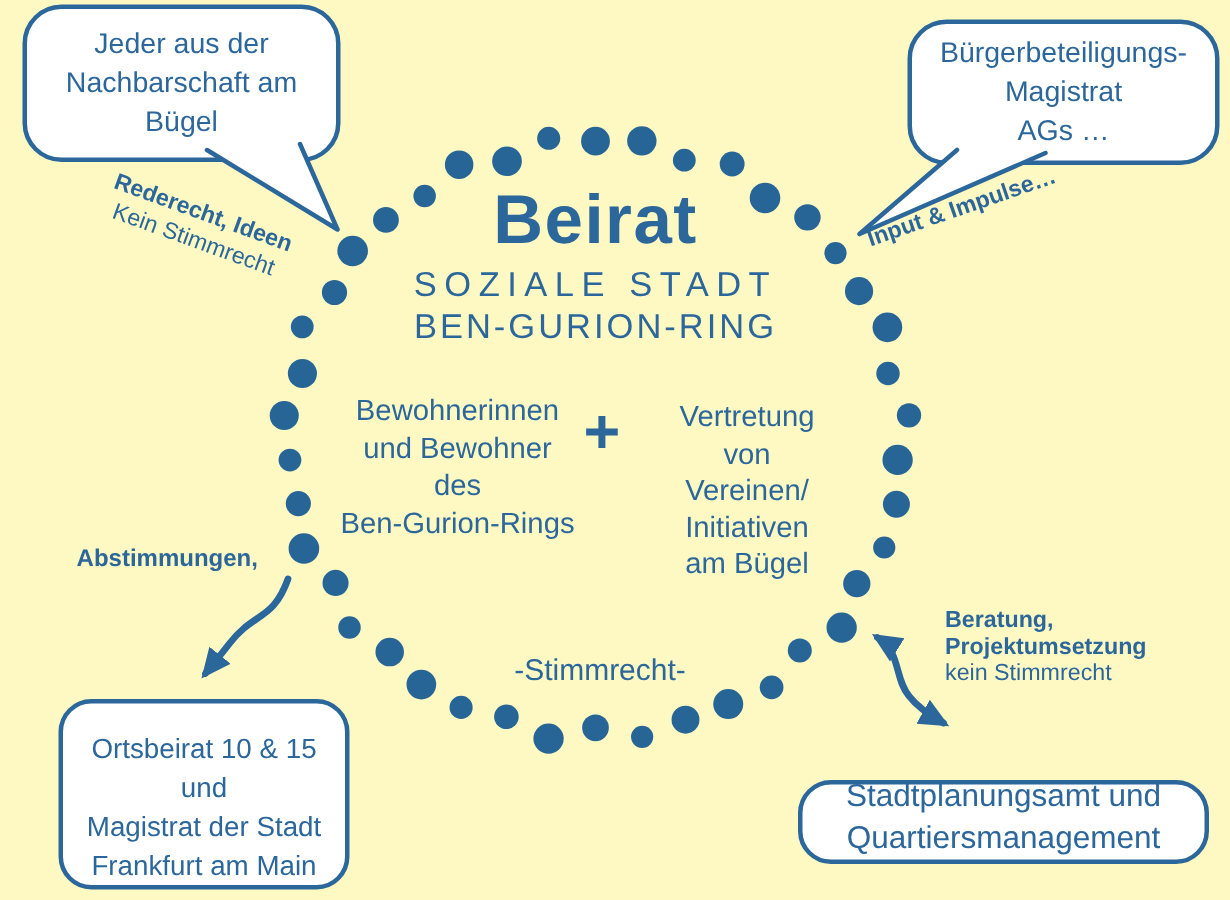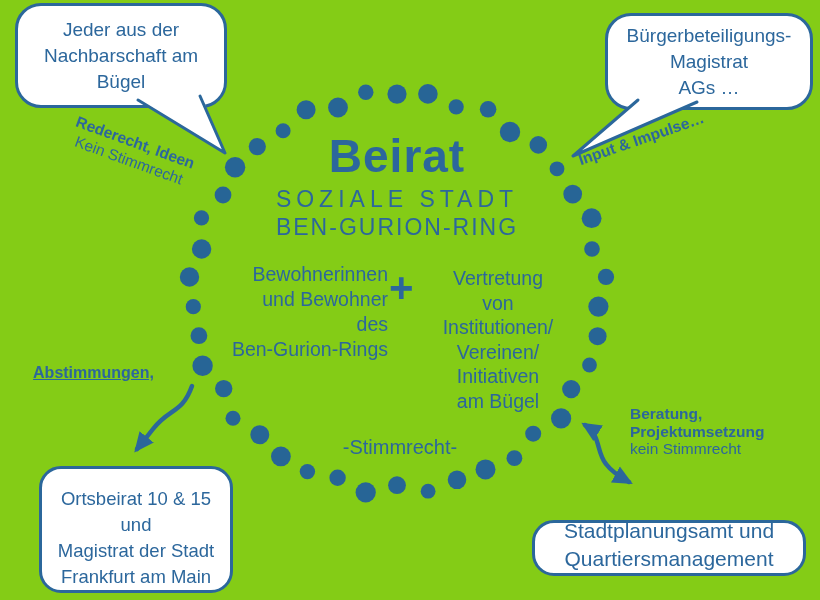--- a/index.html
+++ b/index.html
@@ -1,37 +1,37 @@
 <!DOCTYPE html>
 <html><head>
 <meta charset="utf-8">
 <style>
   html,body{margin:0;padding:0;background:#ffffff;}
   #stage{
-    position:relative;width:820px;height:600px;overflow:hidden;background:#84cc16;
+    position:relative;width:820px;height:600px;overflow:hidden;background:#fef9c3;
     font-family:"Liberation Sans",sans-serif;color:#2c679c;
   }
   .abs{position:absolute;}
   
   .bubble{
     box-sizing:border-box;border:3px solid #2b679b;border-radius:26px;
     display:flex;flex-direction:column;justify-content:center;align-items:center;
     text-align:center;font-size:19px;line-height:26px;font-weight:400;color:#2c679c;
     background:#ffffff;
   }
   
   .rbox{
     box-sizing:border-box;border:3px solid #2b679b;border-radius:22px;
     display:flex;flex-direction:column;justify-content:flex-end;align-items:center;
     text-align:center;background:#ffffff;color:#2c679c;
   }
   .rbox.small{font-size:18.5px;line-height:26px;}
   .rbox.wide{font-size:21px;line-height:28px;}
   
-  .title-block{left:217px;top:132px;width:360px;text-align:center;}
+  .title-block{left:217px;top:122px;width:360px;text-align:center;}
   .title-main{font-size:46px;font-weight:700;letter-spacing:1px;line-height:48px;}
   .title-sub1{font-size:23px;letter-spacing:5px;margin-top:6px;line-height:26px;}
   .title-sub2{font-size:23px;letter-spacing:2px;margin-top:2px;line-height:26px;}
   
   .member{text-align:center;font-size:19.5px;line-height:25px;}
   .member.right{line-height:24.5px;}
   .plus-sign{font-size:42px;font-weight:700;line-height:40px;}
   .voting{font-size:20px;text-align:center;}
   
   .note{font-weight:700;font-size:15.5px;line-height:19px;white-space:nowrap;}
@@ -59,50 +59,49 @@
     <span class="line">Magistrat</span>
     <span class="line">AGs …</span>
   </div>
 
   <div class="abs title-block">
     <div class="title-main">Beirat</div>
     <div class="title-sub1">SOZIALE STADT</div>
     <div class="title-sub2">BEN-GURION-RING</div>
   </div>
 
-  <div class="abs member" style="left:222px;top:262px;width:166px;text-align:right;">
+  <div class="abs member" style="left:222px;top:262px;width:166px;">
     <span class="line">Bewohnerinnen</span>
     <span class="line">und Bewohner</span>
     <span class="line">des</span>
     <span class="line">Ben-Gurion-Rings</span>
   </div>
 
   <div class="abs plus-sign" style="left:389px;top:268px;">+</div>
 
   <div class="abs member right" style="left:427px;top:266px;width:142px;text-align:center;">
     <span class="line">Vertretung</span>
     <span class="line">von</span>
-    <span class="line">Institutionen/</span>
     <span class="line">Vereinen/</span>
     <span class="line">Initiativen</span>
     <span class="line">am Bügel</span>
   </div>
 
   <div class="abs voting" style="left:335px;top:436px;width:130px;">-Stimmrecht-</div>
 
   <div class="abs note note-tl" style="left:80px;top:112px;">
     <span class="line">Rederecht, Ideen</span>
     <span class="line reg">Kein Stimmrecht</span>
   </div>
 
   <div class="abs note note-tr" style="left:582px;top:150px;">
     <span class="line">Input &amp; Impulse…</span>
   </div>
 
-  <div class="abs note note-bl" style="left:26px;top:363px;width:135px;text-decoration:underline;">
+  <div class="abs note note-bl" style="left:44px;top:363px;width:135px;">
     <span class="line">Abstimmungen,</span>
   </div>
 
   <div class="abs note note-br" style="left:630px;top:405px;">
     <span class="line">Beratung,</span>
     <span class="line">Projektumsetzung</span>
     <span class="line reg">kein Stimmrecht</span>
   </div>
 
   <div class="rbox small abs" style="left:39px;top:466px;width:194px;height:127px;">

